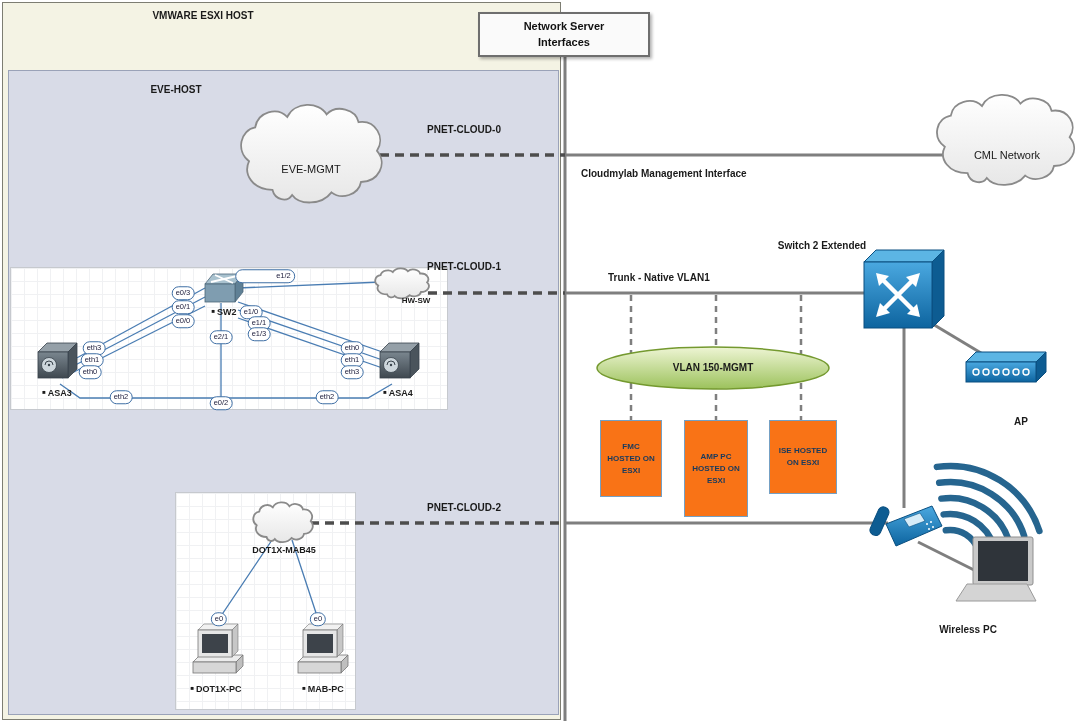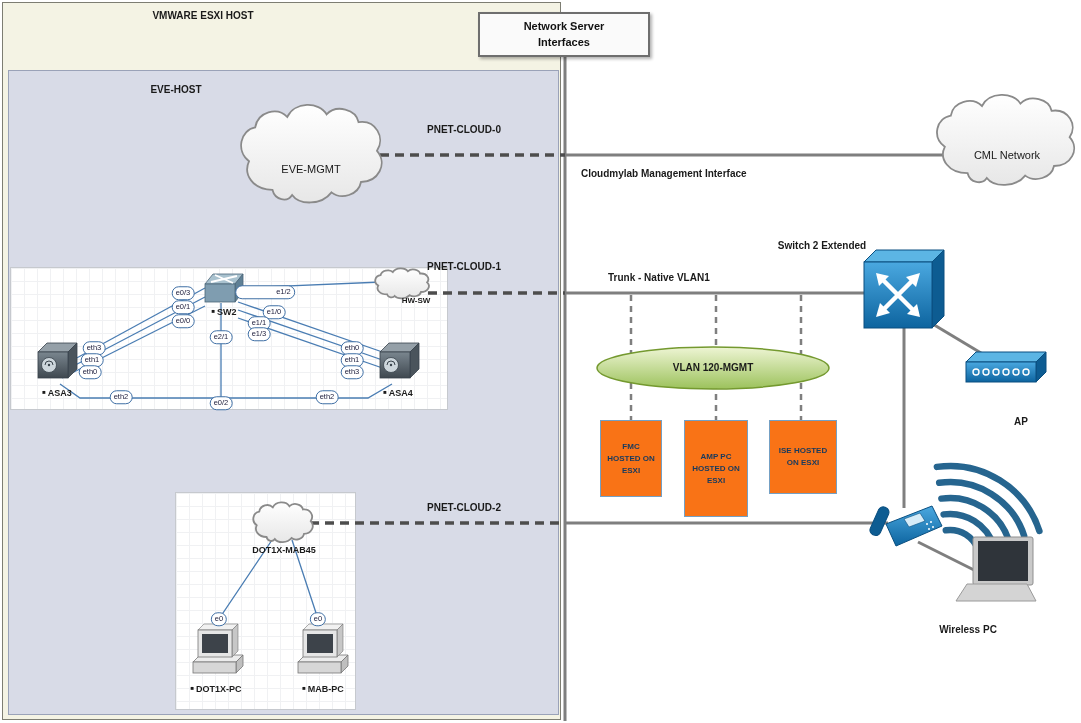--- a/index.html
+++ b/index.html
@@ -241,21 +241,21 @@
       <span>Network Server Interfaces</span>
     </div>
 
     <div class="lbl b f10 c" style="left:464px; top:124px;">PNET-CLOUD-0</div>
     <div class="lbl b f10 c" style="left:464px; top:261px;">PNET-CLOUD-1</div>
     <div class="lbl b f10 c" style="left:464px; top:502px;">PNET-CLOUD-2</div>
     <div class="lbl b f10" style="left:581px; top:128px;margin-top:40px;">Cloudmylab Management Interface</div>
     <div class="lbl b f10" style="left:608px; top:272px;">Trunk - Native VLAN1</div>
 
     <div class="lbl b f10 c" style="left:822px; top:240px;">Switch 2 Extended</div>
-    <div class="lbl b f10 c" style="left:713px; top:362px;">VLAN 120-MGMT</div>
+    <div class="lbl b f10 c" style="left:713px; top:362px;">VLAN 150-MGMT</div>
     <div class="lbl b f10 c" style="left:1021px; top:416px;">AP</div>
     <div class="lbl b f10 c" style="left:968px; top:624px;">Wireless PC</div>
 
     <div class="hosted" style="left:600px; top:420px; height:77px;">
       <span>FMC HOSTED ON ESXI</span>
     </div>
     <div class="hosted" style="left:684px; top:420px; height:97px; width:64px;">
       <span>AMP PC HOSTED ON ESXI</span>
     </div>
     <div class="hosted" style="left:769px; top:420px; height:74px; width:68px;align-items:center;">
@@ -279,22 +279,22 @@
     <div class="dev" style="left:216px; top:684px;">
       <span class="mk">■</span><span>DOT1X-PC</span>
     </div>
     <div class="dev" style="left:323px; top:684px;">
       <span class="mk">■</span><span>MAB-PC</span>
     </div>
 
     <div class="ifb" style="left:183px; top:293px;">e0/3</div>
     <div class="ifb" style="left:183px; top:307px;">e0/1</div>
     <div class="ifb" style="left:183px; top:321px;">e0/0</div>
-    <div class="ifb" style="left:265px; top:292px;padding-left:40px;">e1/2</div>
-    <div class="ifb" style="left:274px; top:312px;">e1/0</div>
+    <div class="ifb" style="left:265px; top:276px;padding-left:40px;">e1/2</div>
+    <div class="ifb" style="left:251px; top:312px;">e1/0</div>
     <div class="ifb" style="left:259px; top:323px;">e1/1</div>
     <div class="ifb" style="left:259px; top:334px;">e1/3</div>
     <div class="ifb" style="left:221px; top:337px;">e2/1</div>
     <div class="ifb" style="left:221px; top:403px;">e0/2</div>
     <div class="ifb" style="left:94px; top:348px;">eth3</div>
     <div class="ifb" style="left:92px; top:360px;">eth1</div>
     <div class="ifb" style="left:90px; top:372px;">eth0</div>
     <div class="ifb" style="left:121px; top:397px;">eth2</div>
     <div class="ifb" style="left:327px; top:397px;">eth2</div>
     <div class="ifb" style="left:352px; top:348px;">eth0</div>

